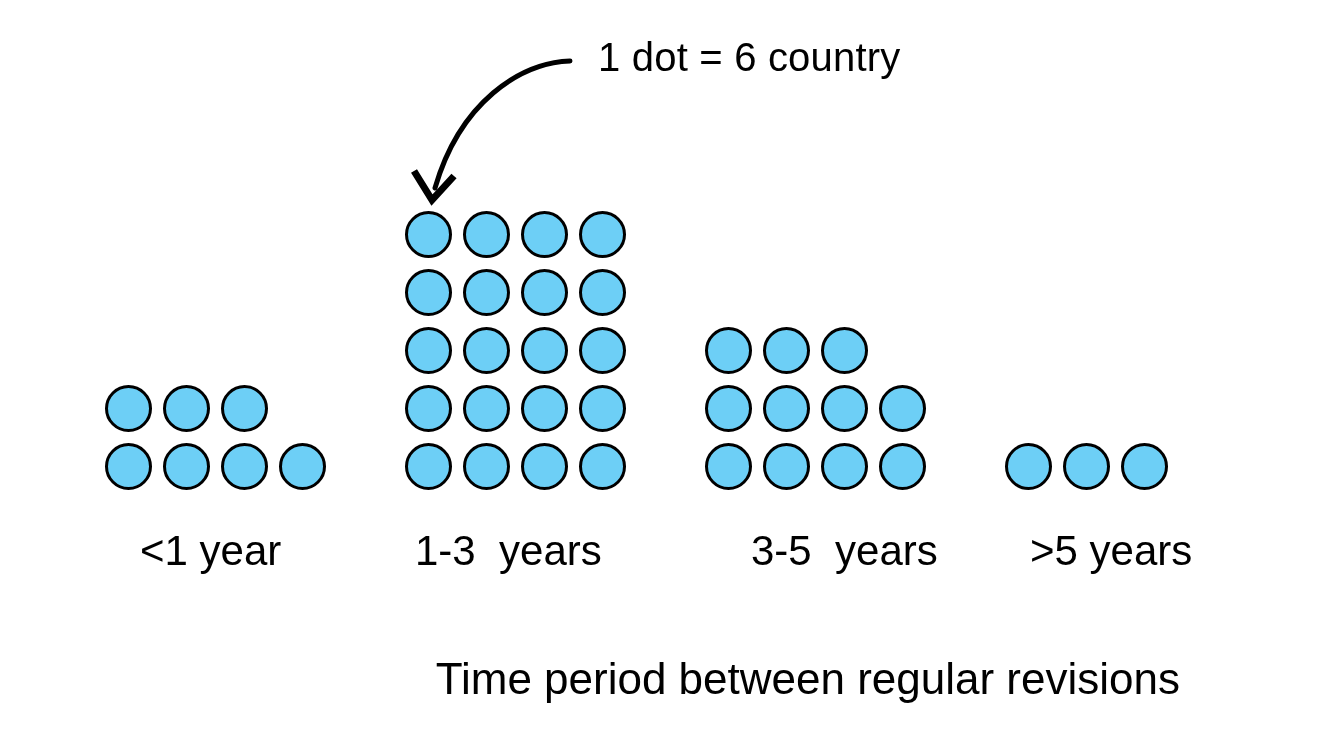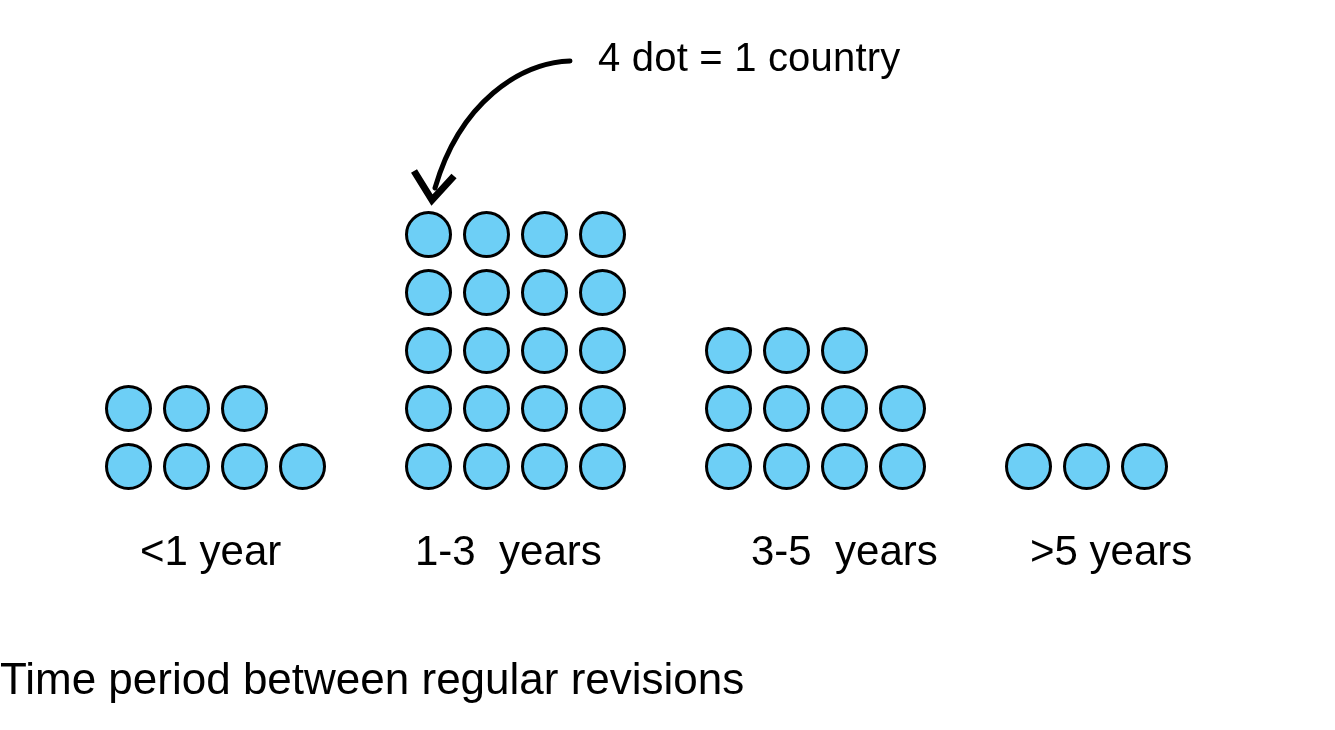--- a/index.html
+++ b/index.html
@@ -69,38 +69,38 @@
     line-height: 52px;
     color: #000000;
     white-space: pre;
   }
   
   #caption {
     position: absolute;
     left: 0;
     top: 650px;
     width: 1180px;
-    text-align: left;
+    text-align: right;
     font-size: 44px;
     line-height: 58px;
     color: #000000;
     white-space: pre;
   }
 </style>
 </head>
 <body>
 
 <div id="stage">
 
   <svg id="annotation-arrow" viewBox="0 0 210 175">
     <path d="M 170 21 C 120 23, 60 62, 35 148" fill="none" stroke="#000000" stroke-width="5" stroke-linecap="round"></path>
     <path d="M 14 131 L 32 160 L 54 136" fill="none" stroke="#000000" stroke-width="7" stroke-linecap="butt" stroke-linejoin="miter"></path>
   </svg>
 
-  <div id="annotation-text">4 dot = 1 country</div>
+  <div id="annotation-text">1 dot = 6 country</div>
 
   <div id="groups-layer">
       <div class="dot-group" style="left: 105px; top: 379px;">
         <div class="dot-row">
           <div class="dot" style="background: rgb(109, 207, 246); border-color: rgb(0, 0, 0);"></div>
           <div class="dot" style="background: rgb(109, 207, 246); border-color: rgb(0, 0, 0);"></div>
           <div class="dot" style="background: rgb(109, 207, 246); border-color: rgb(0, 0, 0);"></div>
         </div>
         <div class="dot-row">
           <div class="dot" style="background: rgb(109, 207, 246); border-color: rgb(0, 0, 0);"></div>

